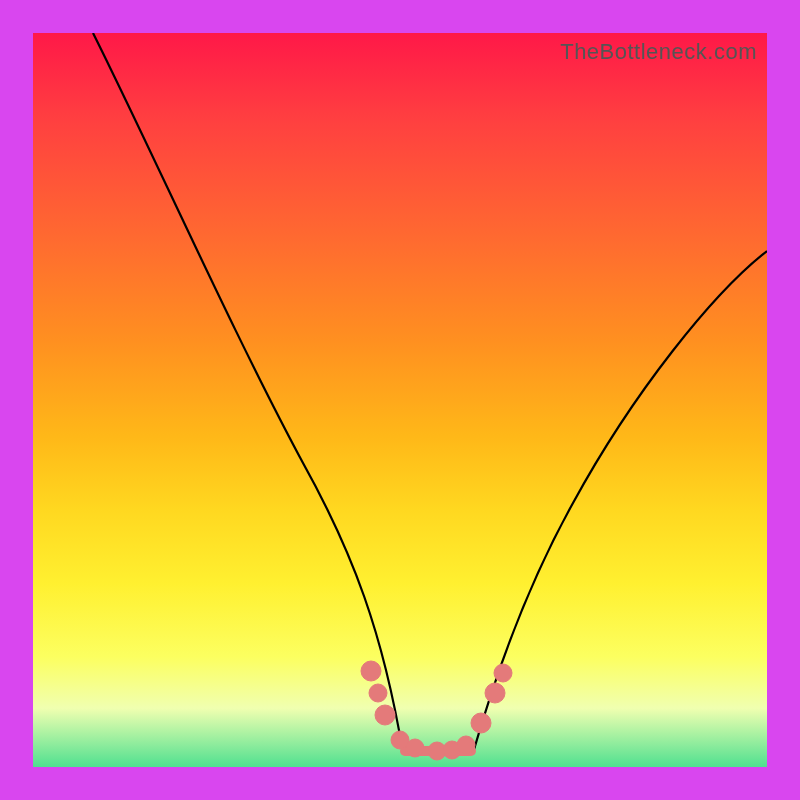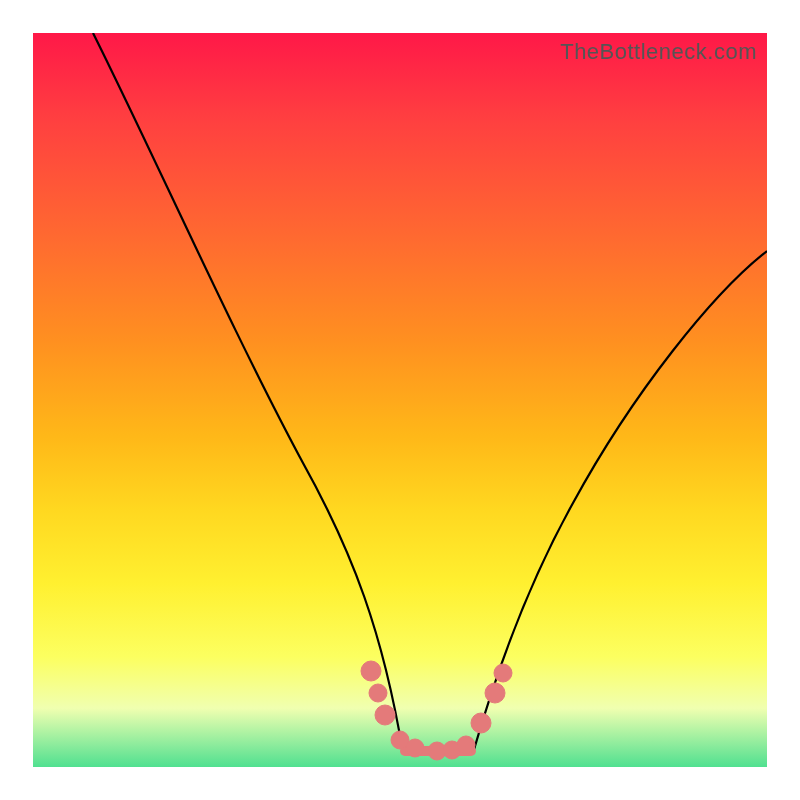--- a/index.html
+++ b/index.html
@@ -7,21 +7,21 @@
     padding: 0;
     width: 800px;
     height: 800px;
     background: #000;
     font-family: Arial, Helvetica, sans-serif;
   }
   .frame {
     position: relative;
     width: 800px;
     height: 800px;
-    background: #ffffff;
+    background: #d946ef;
   }
   .plot {
     position: absolute;
     left: 33px;
     top: 33px;
     width: 734px;
     height: 734px;
     background: linear-gradient(
       to bottom,
       #ff1848 0%,

